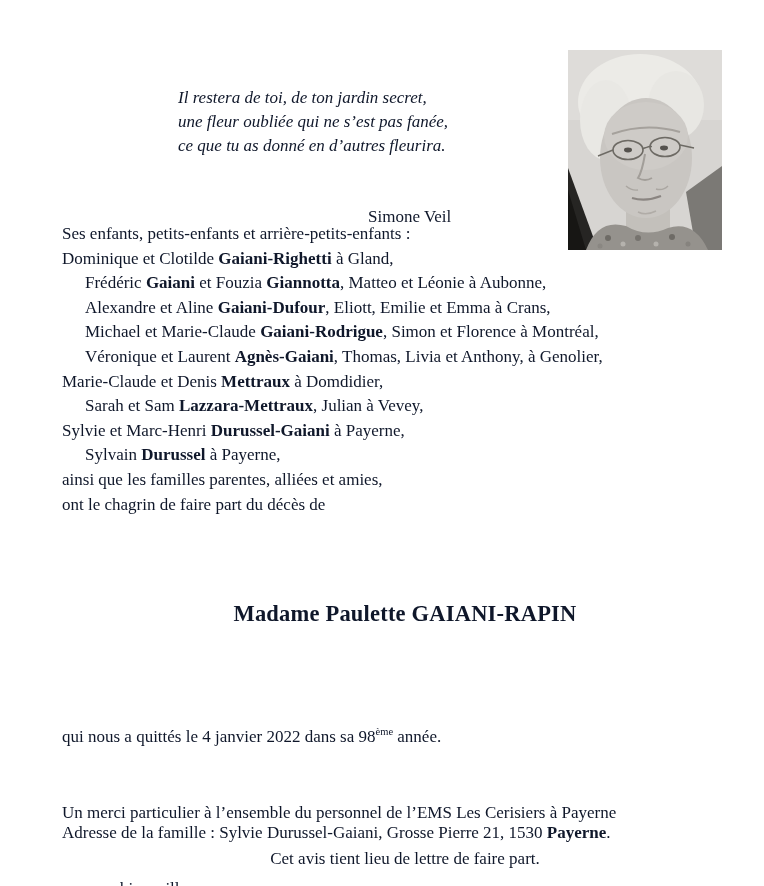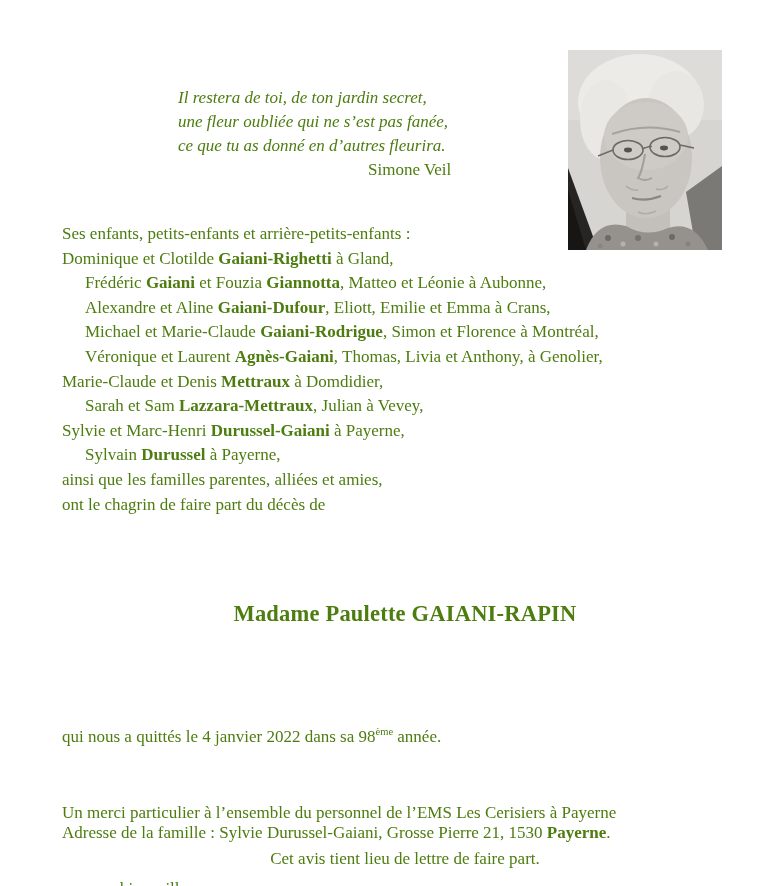--- a/index.html
+++ b/index.html
@@ -6,35 +6,36 @@
     margin: 0;
     padding: 0;
     background: #ffffff;
   }
   .page {
     position: relative;
     width: 764px;
     height: 886px;
     background: #ffffff;
     font-family: "Liberation Serif", "DejaVu Serif", serif;
-    color: #4d7c0f;
+    color: #0f172a;
     overflow: hidden;
   }
   
   .quote {
     position: absolute;
     left: 178px;
     top: 86px;
     font-size: 17px;
     line-height: 24px;
     font-style: italic;
   }
   .quote .attribution {
     font-style: normal;
     margin-left: 190px;
+    margin-top: 47px;
   }
   
   .photo {
     position: absolute;
     left: 568px;
     top: 50px;
     width: 154px;
     height: 200px;
   }
   .photo svg { display: block; }

